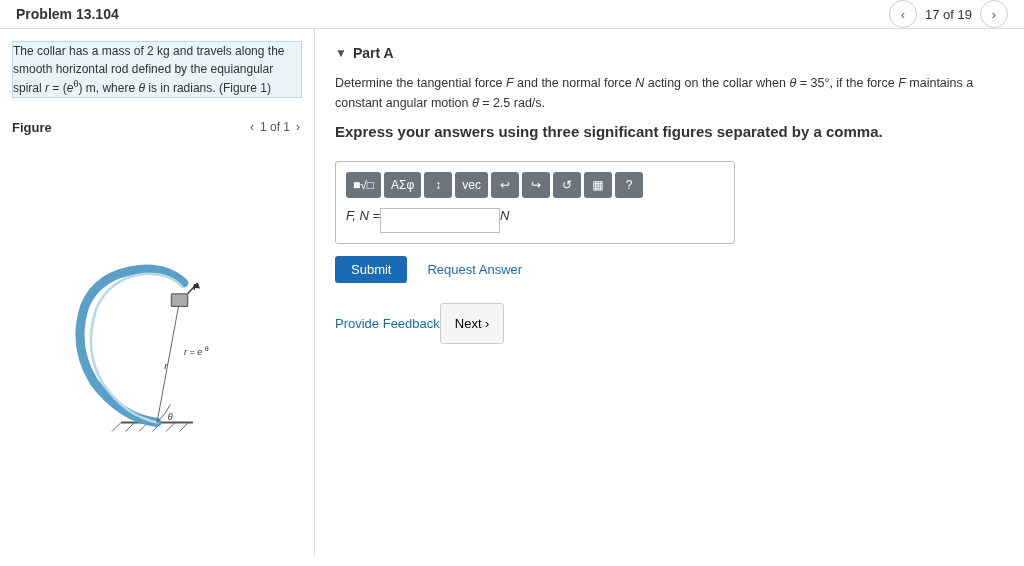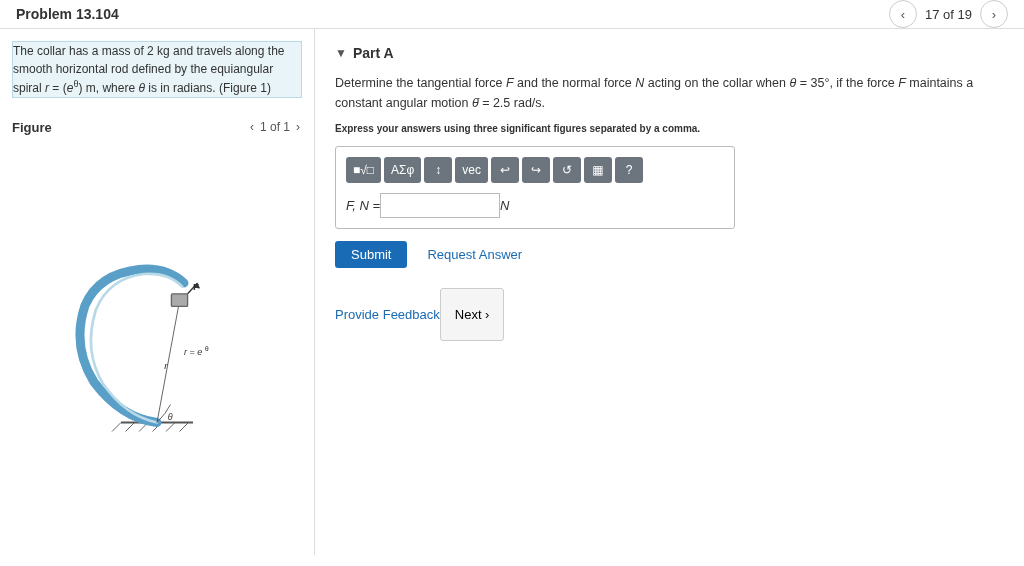--- a/index.html
+++ b/index.html
@@ -84,22 +84,22 @@
     }
     .part-toggle { cursor: pointer; font-size: 12px; color: #555; }
     .problem-text {
       font-size: 12.5px;
       margin-bottom: 10px;
       line-height: 1.6;
       color: #333;
     }
     .express-text {
       font-weight: bold;
-      font-size: 10px;
-      margin-bottom: 12px;
+      font-size: 15px;
+      margin-bottom: 21px;
     }
     .answer-box {
       border: 1px solid #bbb;
       border-radius: 3px;
       padding: 10px;
       margin-bottom: 12px;
       background: #fff;
       max-width: 400px;
     }
     .toolbar {
@@ -120,21 +120,21 @@
       height: 26px;
       display: flex;
       align-items: center;
       justify-content: center;
     }
     .tb-btn.square-icon {
       background: #6c757d;
     }
     .input-row {
       display: flex;
-      align-items: center;
+      align-items: flex-start;
     }
     .input-label { font-size: 13px; font-style: italic; white-space: nowrap; }
     .answer-input {
       border: 1px solid #bbb;
       padding: 4px 8px;
       font-size: 13px;
       width: 120px;
       outline: none;
     }
     .unit-label { font-size: 13px; font-style: italic; }
@@ -166,21 +166,21 @@
       cursor: pointer;
     }
     .bottom-row {
       display: flex;
       align-items: center;
       margin-top: 8px;
     }
     .next-btn {
       background: #f5f5f5;
       border: 1px solid #ccc;
-      padding: 18px 14px;
+      padding: 12px 14px;
       font-size: 13px;
       cursor: pointer;
       border-radius: 3px;
     }
 
     
     .math { font-style: italic; }
     sup { font-size: 9px; }
 
     

